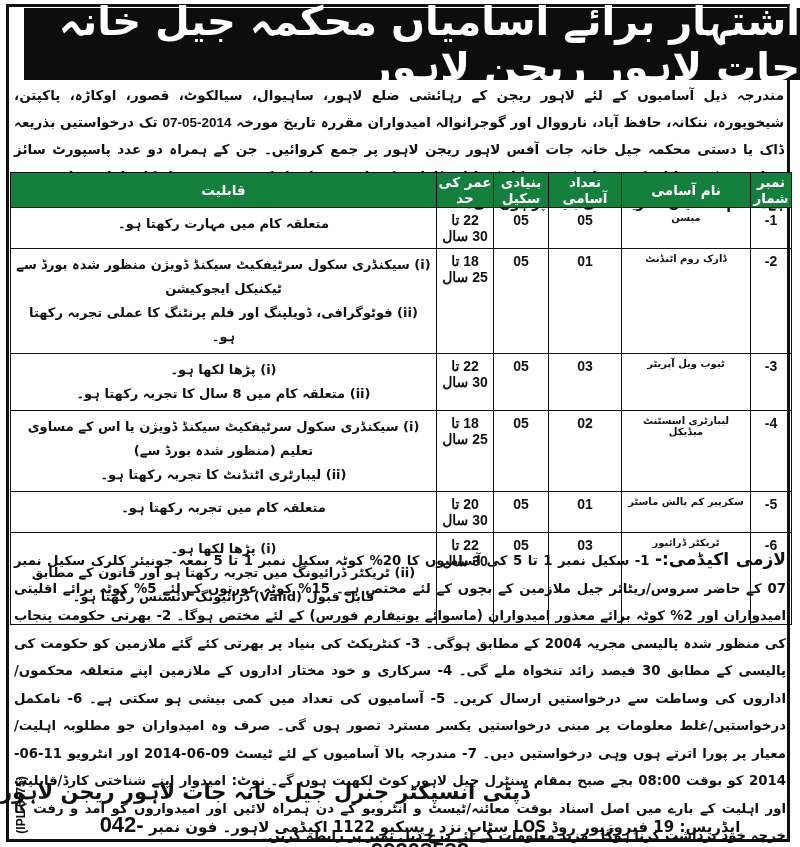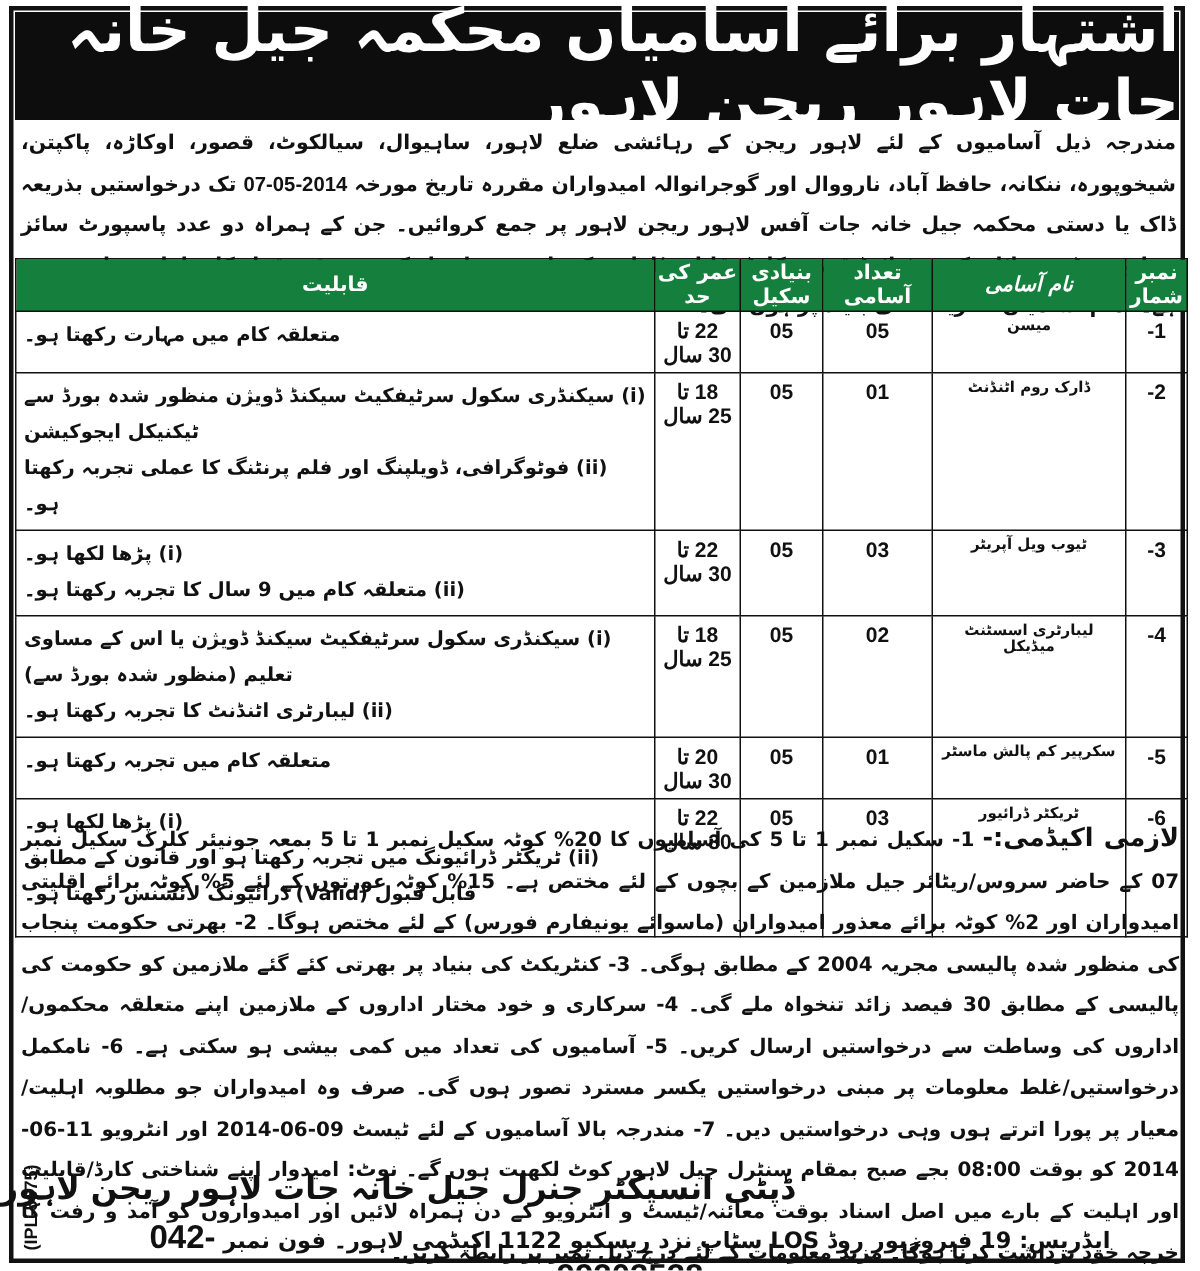--- a/index.html
+++ b/index.html
@@ -1,28 +1,28 @@
 <!DOCTYPE html>
 <html><head>
 <meta charset="utf-8">
 <style>
   html, body { margin: 0; padding: 0; background: #ffffff; }
   body { width: 800px; height: 847px; position: relative; overflow: hidden; font-family: "DejaVu Sans", sans-serif; color: #111; }
   .frame { position: absolute; left: 6px; top: 4px; width: 784px; height: 838px; border: 3px solid #111; box-sizing: border-box; }
-  .banner { position: absolute; left: 10px; top: 8px; width: 776px; height: 72px; background: #0d0d0d; color: #fff; display: flex; align-items: center; justify-content: center; direction: rtl; }
+  .banner { position: absolute; left: 24px; top: 8px; width: 776px; height: 72px; background: #0d0d0d; color: #fff; display: flex; align-items: center; justify-content: center; direction: rtl; }
   .banner h1 { margin: 0; font-family: "DejaVu Sans", sans-serif; font-size: 40px; font-weight: bold; letter-spacing: 1px; }
   .intro { position: absolute; left: 14px; top: 82px; width: 770px; direction: rtl; text-align: justify; font-size: 13.5px; line-height: 27px; font-weight: bold; }
   table.posts { position: absolute; left: 10px; top: 172px; width: 782px; border-collapse: collapse; direction: rtl; font-size: 13px; }
   table.posts th { background: #15803d; color: #fff; font-weight: bold; height: 26px; border: 1px solid #111; font-size: 13.5px; }
   table.posts td { border: 1.5px solid #111; vertical-align: top; padding: 4px 5px; font-weight: bold; }
   td.num { text-align: center; font-family: "Liberation Sans", sans-serif; font-size: 14px; }
   td.name { text-align: center; font-size: 10px; }
-  td.qual { text-align: left; line-height: 24px; font-size: 13px; }
+  td.qual { text-align: center; line-height: 24px; font-size: 13px; }
   td.qual div { margin: 0; }
-  .c-serial { width: 38px; } .c-name { width: 126px; font-style: italic; } .c-count { width: 70px; } .c-scale { width: 52px; } .c-age { width: 54px; }
+  .c-serial { width: 38px; } .c-name { width: 126px; } .c-count { width: 70px; } .c-scale { width: 52px; } .c-age { width: 54px; }
   .conditions { position: absolute; left: 14px; top: 546px; width: 772px; direction: rtl; text-align: justify; font-size: 13.3px; line-height: 27.5px; font-weight: bold; }
   .conditions .label { font-size: 17px; font-weight: 900; }
   .conditions .note { font-size: 14px; font-weight: 900; }
   .signature { position: absolute; left: 0; width: 800px; top: 780px; text-align: left; direction: rtl; font-size: 21px; font-weight: bold; }
   .address { position: absolute; left: 60px; width: 720px; top: 812px; text-align: center; direction: rtl; font-size: 15px; font-weight: bold; }
   .address .phone { font-family: "Liberation Sans", sans-serif; font-size: 22px; font-weight: 900; }
   .ipl { position: absolute; left: 8px; top: 770px; width: 26px; height: 70px; display: flex; align-items: center; justify-content: center; }
   .ipl span { transform: rotate(-90deg); white-space: nowrap; font-family: "Liberation Sans", sans-serif; font-size: 12px; font-weight: bold; }
   .ltr { direction: ltr; unicode-bidi: embed; font-family: "Liberation Sans", sans-serif; }
 </style>
@@ -77,21 +77,21 @@
       </td>
     </tr>
     <tr style="height:57px">
       <td class="num">3-</td>
       <td class="name">ٹیوب ویل آپریٹر</td>
       <td class="num">03</td>
       <td class="num">05</td>
       <td class="num">22 تا 30 سال</td>
       <td class="qual">
         <div>(i) پڑھا لکھا ہو۔</div>
-        <div>(ii) متعلقہ کام میں 9 سال کا تجربہ رکھتا ہو۔</div>
+        <div>(ii) متعلقہ کام میں 8 سال کا تجربہ رکھتا ہو۔</div>
       </td>
     </tr>
     <tr style="height:68px">
       <td class="num">4-</td>
       <td class="name">لیبارٹری اسسٹنٹ میڈیکل</td>
       <td class="num">02</td>
       <td class="num">05</td>
       <td class="num">18 تا 25 سال</td>
       <td class="qual">
         <div>(i) سیکنڈری سکول سرٹیفکیٹ سیکنڈ ڈویژن یا اس کے مساوی تعلیم (منظور شدہ بورڈ سے)</div>

